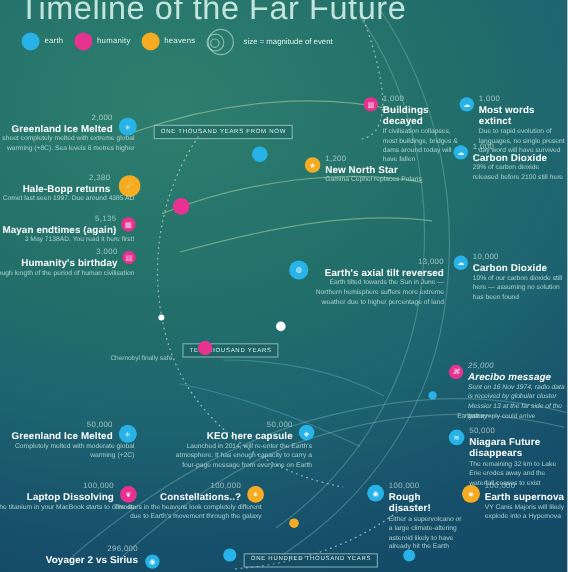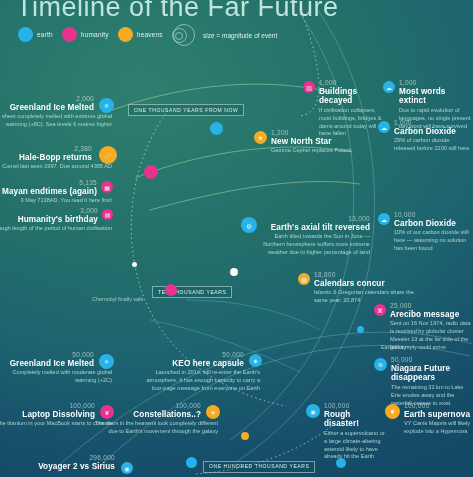--- a/index.html
+++ b/index.html
@@ -184,26 +184,20 @@
   </div>
 
 
   <div class="ev l" style="left:244px; top:216px; width:126px;text-align:right;">
     <div class="dot" style="background:#27b3e8; width:16px; height:16px; top:1px; left:-3px;">◍</div>
     <div class="yr" style="padding-left:17px;">13,000</div>
     <div class="hd" style="padding-left:17px;">Earth's axial tilt reversed</div>
     <div class="bd" style="padding-left:17px;">Earth tilted towards the Sun in June — Northern hemisphere suffers more extreme weather due to higher percentage of land</div>
   </div>
 
-  <div class="ev l" style="left:300px; top:272px; width:118px;">
-    <div class="dot" style="background:#f5ab22; width:12px; height:12px; top:1px; left:-2px;">▦</div>
-    <div class="yr" style="padding-left:14px;">18,800</div>
-    <div class="hd" style="padding-left:14px;">Calendars concur</div>
-    <div class="bd" style="padding-left:14px;">Islamic &amp; Gregorian calendars share the same year: 20,874</div>
-  </div>
 
   <div class="ev r" style="left:140px; top:352px; width:120px;">
     <div class="dot" style="background:#27b3e8; width:13px; height:13px; top:2px; right:-2px;">◈</div>
     <div class="yr" style="padding-right:16px;">50,000</div>
     <div class="hd" style="padding-right:16px;">KEO here capsule</div>
     <div class="bd">Launched in 2014, will re-enter the Earth's atmosphere. It has enough capacity to carry a four-page message from everyone on Earth</div>
   </div>
 
   <div class="ev r" style="left:90px; top:403px; width:128px;">
     <div class="dot" style="background:#f5ab22; width:14px; height:14px; top:2px; right:-2px;">✷</div>
@@ -233,21 +227,21 @@
     <div class="bd" style="padding-left:14px;">29% of carbon dioxide released before 2100 still here</div>
   </div>
 
   <div class="ev l" style="left:380px; top:212px; width:92px;">
     <div class="dot" style="background:#27b3e8; width:12px; height:12px; top:1px; left:-2px;">☁</div>
     <div class="yr" style="padding-left:14px;">10,000</div>
     <div class="hd" style="padding-left:14px;">Carbon Dioxide</div>
     <div class="bd" style="padding-left:14px;">10% of our carbon dioxide still here — assuming no solution has been found</div>
   </div>
 
-  <div class="ev l" style="left:376px; top:303px; width:96px;">
+  <div class="ev l" style="left:376px; top:303px; width:96px;font-style:italic;">
     <div class="dot" style="background:#e8328f; width:12px; height:12px; top:1px; left:-2px;">⌘</div>
     <div class="yr" style="padding-left:14px;">25,000</div>
     <div class="hd" style="padding-left:14px;">Arecibo message</div>
     <div class="bd" style="padding-left:14px;">Sent on 16 Nov 1974, radio data is received by globular cluster Messier 13 at the far side of the galaxy</div>
   </div>
 
   <div class="ev l" style="left:376px; top:357px; width:96px;">
     <div class="dot" style="background:#27b3e8; width:13px; height:13px; top:1px; left:-2px;">≋</div>
     <div class="yr" style="padding-left:15px;">50,000</div>
     <div class="hd" style="padding-left:15px;">Niagara Future disappears</div>

